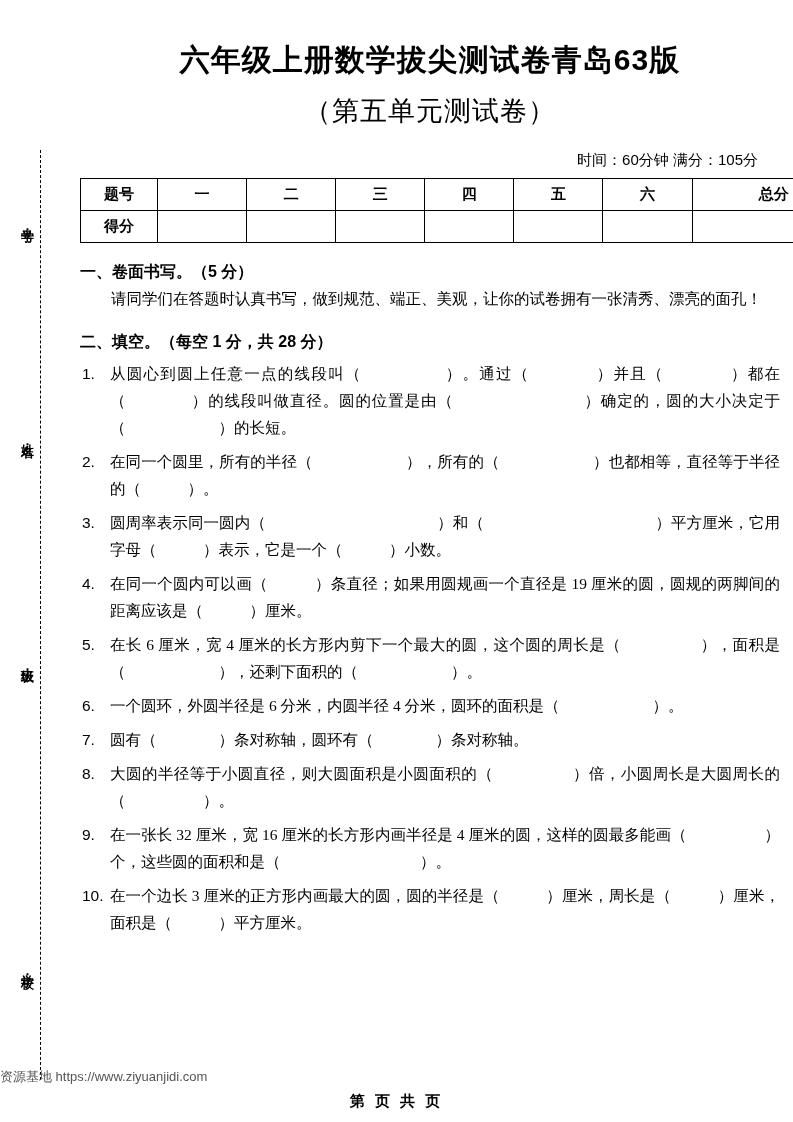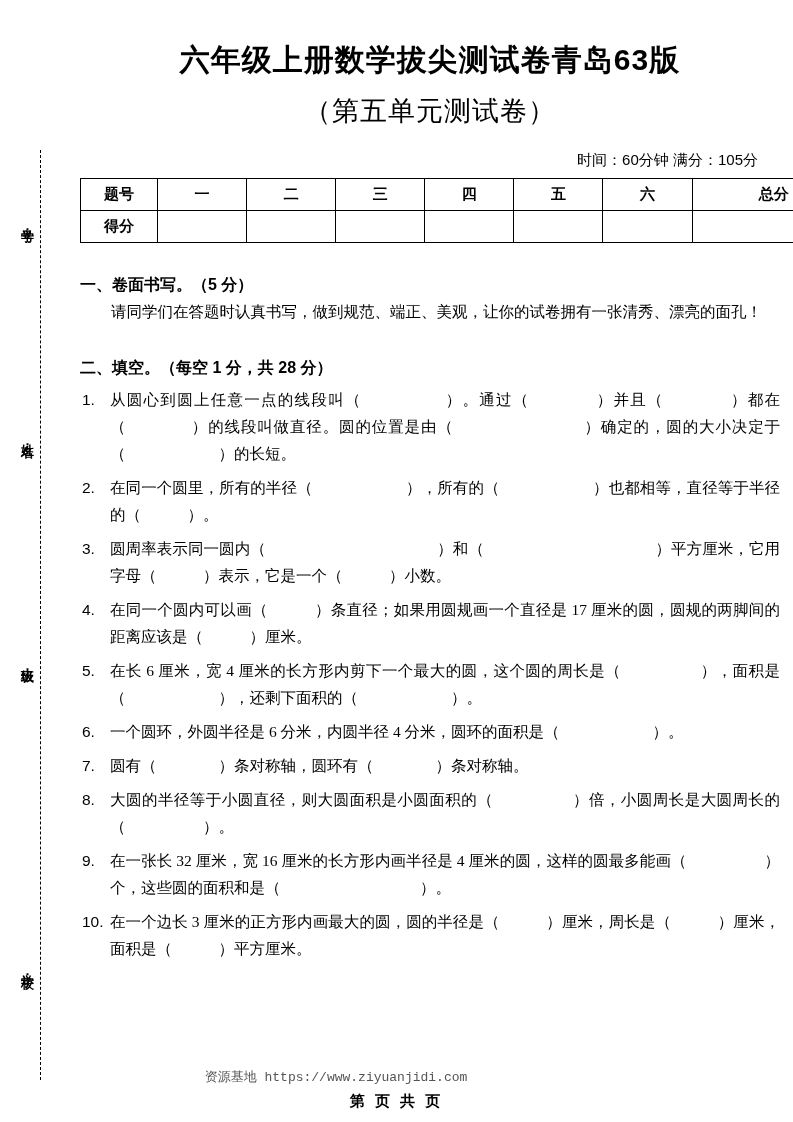--- a/index.html
+++ b/index.html
@@ -98,21 +98,21 @@
     font-family: "Liberation Sans", "DejaVu Sans", sans-serif;
     font-weight: bold;
   }
   table.score-table td.head-cell { width: 74px; }
   table.score-table td.blank { font-weight: normal; }
 
   .section-head {
     font-size: 16px;
     font-weight: bold;
     font-family: "Liberation Sans", "DejaVu Sans", sans-serif;
-    margin-top: 32px;
+    margin-top: 19px;
     margin-bottom: 2px;
   }
 
   .para {
     font-size: 15.5px;
     line-height: 28px;
     text-indent: 2em;
     margin: 2px 0 0 0;
   }
 
@@ -136,24 +136,23 @@
     width: 26px;
     font-size: 15.5px;
     font-family: "Liberation Sans", "DejaVu Sans", sans-serif;
   }
 
   .footer-src {
     position: absolute;
     left: 0;
     top: 1068px;
     width: 672px;
-    text-align: center;
     font-size: 13px;
     color: #555;
-    font-family: Liberation Mono, monospace;
+    font-family: Liberation Sans, sans-serif;
   }
   .footer-page {
     position: absolute;
     left: 0;
     top: 1092px;
     width: 793px;
     text-align: center;
     font-size: 15px;
     font-weight: bold;
     font-family: "Liberation Sans", "DejaVu Sans", sans-serif;
@@ -215,21 +214,21 @@
     <li>
       <span class="num">2.</span>
       <span>在同一个圆里，所有的半径（　　　　　　），所有的（　　　　　　）也都相等，直径等于半径的（　　　）。</span>
     </li>
     <li>
       <span class="num">3.</span>
       <span>圆周率表示同一圆内（　　　　　　　　　　　）和（　　　　　　　　　　　）平方厘米，它用字母（　　　）表示，它是一个（　　　）小数。</span>
     </li>
     <li>
       <span class="num">4.</span>
-      <span>在同一个圆内可以画（　　　）条直径；如果用圆规画一个直径是 17 厘米的圆，圆规的两脚间的距离应该是（　　　）厘米。</span>
+      <span>在同一个圆内可以画（　　　）条直径；如果用圆规画一个直径是 19 厘米的圆，圆规的两脚间的距离应该是（　　　）厘米。</span>
     </li>
     <li>
       <span class="num">5.</span>
       <span>在长 6 厘米，宽 4 厘米的长方形内剪下一个最大的圆，这个圆的周长是（　　　　　），面积是（　　　　　　），还剩下面积的（　　　　　　）。</span>
     </li>
     <li>
       <span class="num">6.</span>
       <span>一个圆环，外圆半径是 6 分米，内圆半径 4 分米，圆环的面积是（　　　　　　）。</span>
     </li>
     <li>

